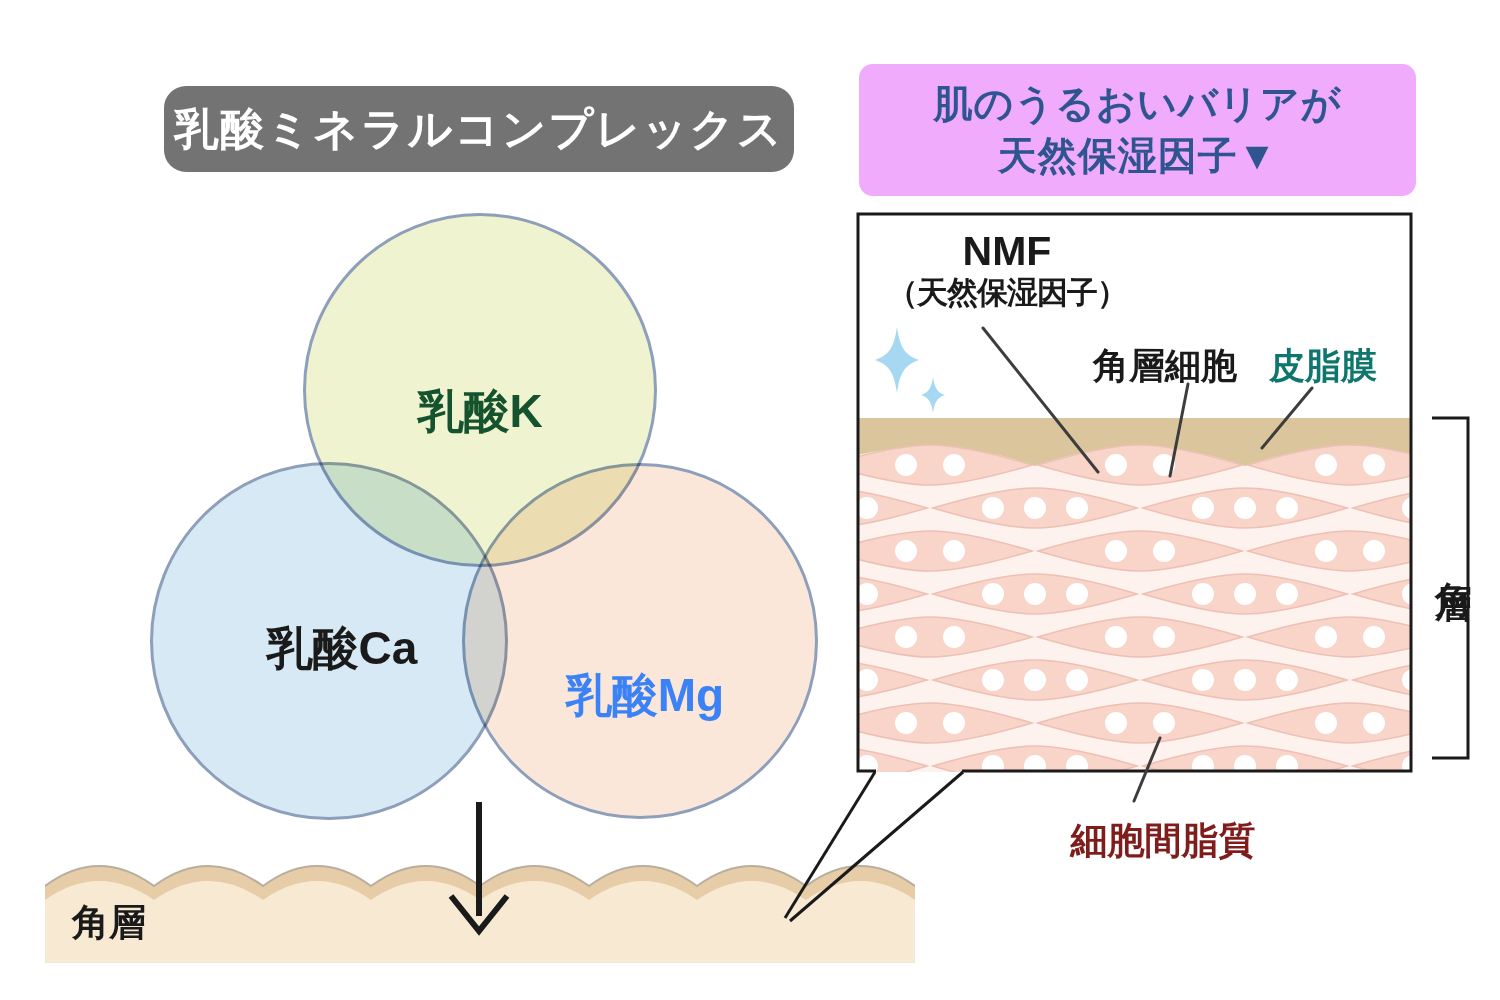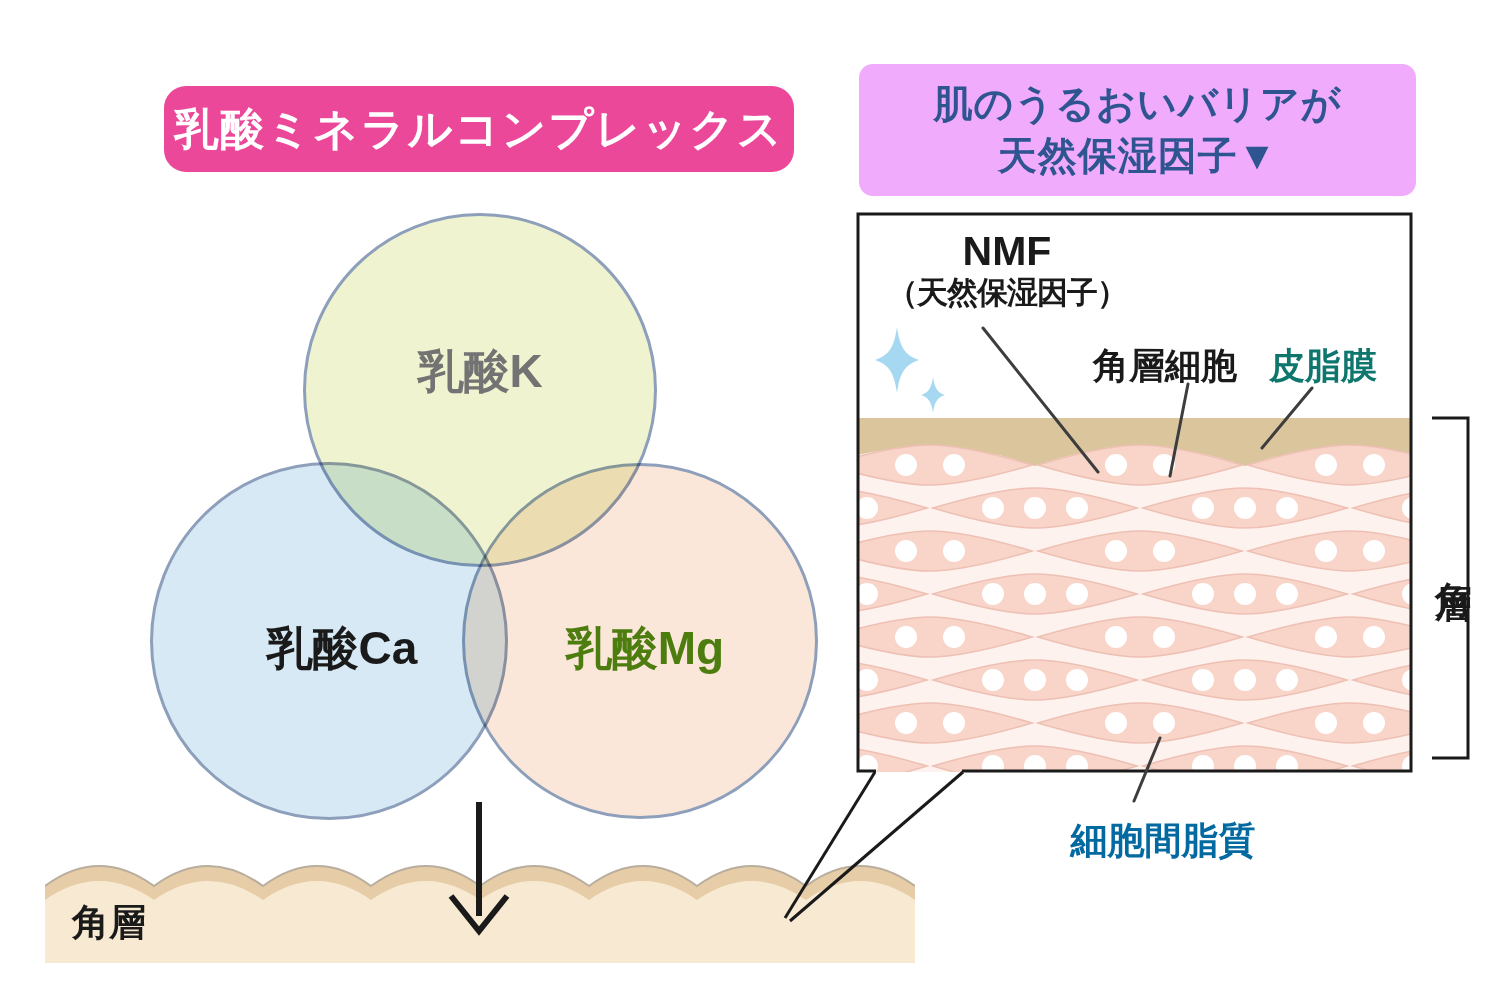--- a/index.html
+++ b/index.html
@@ -44,25 +44,25 @@
 </head>
 <body>
 
 <div class="stage">
 
   <div class="venn">
     <div class="vcircle c-k" style="background-color: rgb(240, 243, 208); border-color: rgb(141, 159, 186);"></div>
     <div class="vcircle c-ca" style="background-color: rgb(214, 233, 244); border-color: rgb(141, 159, 186);"></div>
     <div class="vcircle c-mg" style="background-color: rgb(251, 231, 217); border-color: rgb(141, 159, 186);"></div>
   </div>
-  <div class="abs venn-label vl-k" style="color: #737373;">乳酸K</div>
+  <div class="abs venn-label vl-k" style="color: #14532d; margin-top: 40px;">乳酸K</div>
   <div class="abs venn-label vl-ca" style="color: rgb(26, 26, 26); margin-left: 13px;">乳酸Ca</div>
-  <div class="abs venn-label vl-mg" style="color: #4d7c0f;">乳酸Mg</div>
-
-  <div class="abs title-badge" style="background-color: #ec4899; color: rgb(255, 255, 255);">乳酸ミネラルコンプレックス</div>
+  <div class="abs venn-label vl-mg" style="color: #3b82f6; margin-top: 47px;">乳酸Mg</div>
+
+  <div class="abs title-badge" style="background-color: #737373; color: rgb(255, 255, 255);">乳酸ミネラルコンプレックス</div>
 
   <div class="abs right-header" style="background-color: #f0abfc; color: rgb(46, 85, 144);">
     <div>肌のうるおいバリアが</div>
     <div>天然保湿因子▼</div>
   </div>
 
   <div class="abs skin-band">
     <svg viewBox="0 0 870 105" width="870" height="105">
       <path d="M0,26 Q54,-14 109,26 Q163,-14 218,26 Q272,-14 326,26 Q381,-14 435,26 Q489,-14 544,26 Q598,-14 652,26 Q707,-14 761,26 Q815,-14 870,26 L870,103 L0,103 Z" fill="#e7cda7"></path>
       <path fill="none" stroke-width="2" d="M0,26 Q54,-14 109,26 Q163,-14 218,26 Q272,-14 326,26 Q381,-14 435,26 Q489,-14 544,26 Q598,-14 652,26 Q707,-14 761,26 Q815,-14 870,26" stroke="#b9ae9e"></path>
@@ -205,15 +205,15 @@
     </g>
   </svg>
 
   <div class="abs corneocyte-label" style="color: rgb(26, 26, 26);">角層細胞</div>
   <div class="abs nmf-label" style="color: rgb(26, 26, 26);">
     <div class="nmf-l1">NMF</div>
     <div class="nmf-l2">（天然保湿因子）</div>
   </div>
   <div class="abs sebum-label" style="color: #0f766e;">皮脂膜</div>
   <div class="abs bracket-label" style="color: rgb(26, 26, 26);">角層</div>
-  <div class="abs lipids-label" style="color: #0369a1;">細胞間脂質</div>
+  <div class="abs lipids-label" style="color: #7f1d1d;">細胞間脂質</div>
 
 </div>
 
 </body></html>

